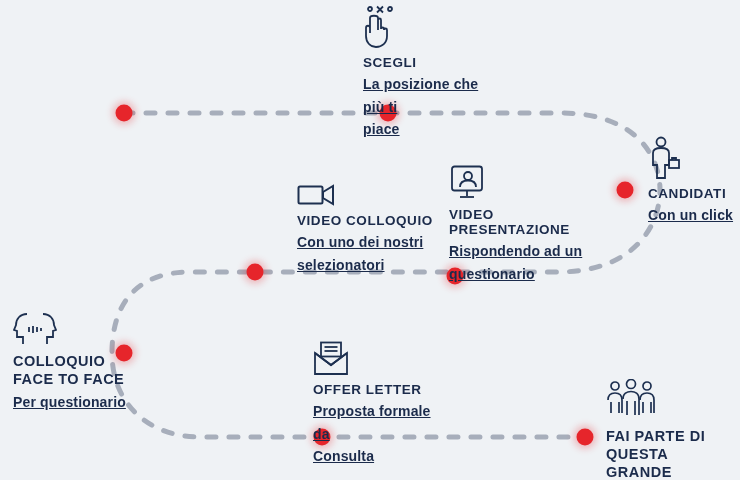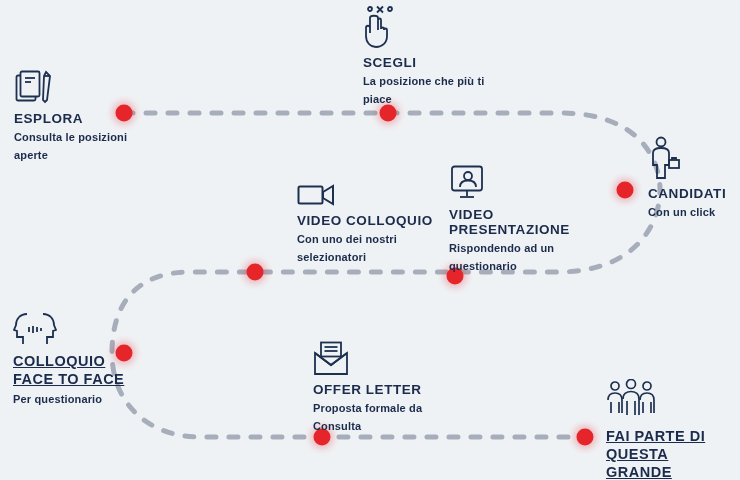--- a/index.html
+++ b/index.html
@@ -55,32 +55,32 @@
     color: #1b2b4b;
     font-weight: bold;
     font-size: 13.5px;
     letter-spacing: 0.55px;
     line-height: 1.12;
     margin: 0 0 3px 0;
     white-space: pre-line;
   }
   .step-sub {
     color: #1b2b4b;
-    font-size: 11px;
+    font-size: 14px;
     font-weight: bold;
     line-height: 1.62;
     margin: 0;
     letter-spacing: 0.15px;
     white-space: pre-line;
+    text-decoration: underline;
   }
   .big-title {
     font-size: 14.5px;
     letter-spacing: 0.5px;
     line-height: 1.25;
-    text-decoration: underline;
   }
   
   #step-esplora        { left: 14px;  top: 70px;  width: 120px; }
   #step-scegli         { left: 363px; top: 4px;   width: 130px; }
   #step-candidati      { left: 648px; top: 136px; width: 100px; }
   #step-video-presentazione { left: 449px; top: 164px; width: 160px; }
   #step-video-colloquio     { left: 249px; top: 182px; width: 140px; margin-left: 48px; }
   #step-colloquio-f2f  { left: 13px;  top: 313px; width: 120px; }
   #step-offer-letter   { left: 313px; top: 341px; width: 130px; }
   #step-famiglia       { left: 606px; top: 379px; width: 140px; }
@@ -105,35 +105,20 @@
 
   <div class="node-dot" style="left:124px; top:113px;"></div>
   <div class="node-dot" style="left:388px; top:113px;"></div>
   <div class="node-dot" style="left:625px; top:190px;"></div>
   <div class="node-dot" style="left:455px; top:276px;"></div>
   <div class="node-dot" style="left:255px; top:272px;"></div>
   <div class="node-dot" style="left:124px; top:353px;"></div>
   <div class="node-dot" style="left:322px; top:437px;"></div>
   <div class="node-dot" style="left:585px; top:437px;"></div>
 
-  <div class="step" id="step-esplora">
-    <span class="step-icon">
-      <svg width="40" height="36" viewBox="0 0 40 36" fill="none" stroke="#1d3050" stroke-width="1.8">
-        <rect x="2.5" y="5.5" width="19" height="25" rx="1.5"></rect>
-        <rect x="6.5" y="1.5" width="19" height="25" rx="1.5" fill="#eff2f5"></rect>
-        <line x1="11" y1="8" x2="21" y2="8"></line>
-        <line x1="11" y1="12" x2="17" y2="12"></line>
-        <path d="M32 2 L36 6 L33 30 L31 32 L29 30 L30 6 Z"></path>
-        <line x1="30" y1="6" x2="36" y2="6"></line>
-      </svg>
-    </span>
-    <p class="step-title">ESPLORA</p>
-    <p class="step-sub">Consulta le posizioni
-aperte</p>
-  </div>
 
   <div class="step" id="step-scegli">
     <span class="step-icon">
       <svg width="36" height="46" viewBox="0 0 36 46" fill="none" stroke="#1d3050" stroke-width="1.8">
         <circle cx="7" cy="5" r="2"></circle>
         <path d="M14 2.5 L20 8.5 M20 2.5 L14 8.5"></path>
         <circle cx="27" cy="5" r="2"></circle>
         <path d="M15 14 L15 26 L15 16 C15 14, 18 14, 18 16 L18 25
                  C18 23, 21 23, 21 25 L21 26
                  C21 24, 24 24, 24 26 L24 32

